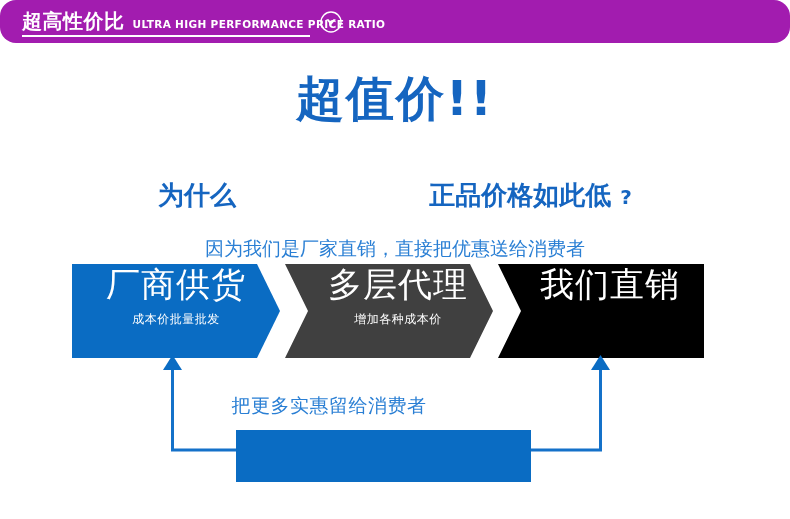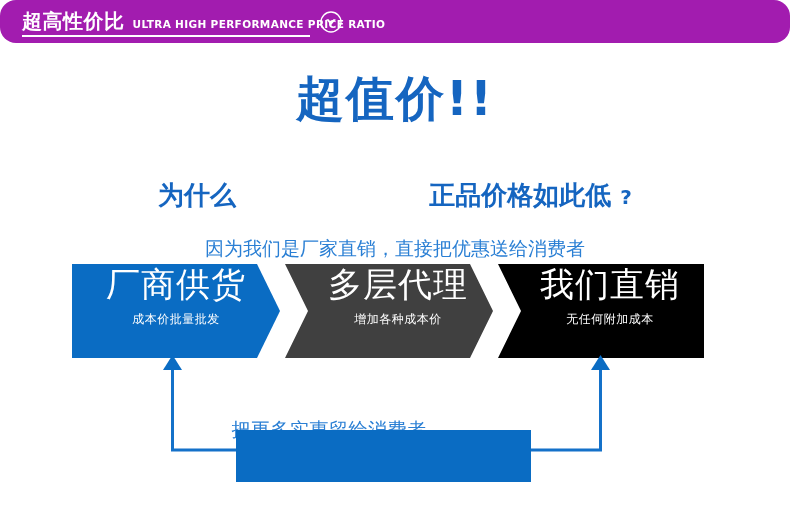--- a/index.html
+++ b/index.html
@@ -175,21 +175,21 @@
     left: 0;
     top: 355px;
     width: 790px;
     height: 140px;
   }
   .flow svg { display: block; }
 
   .bottom-caption {
     position: absolute;
     left: 0;
-    top: 420px;
+    top: 396px;
     width: 658px;
     text-align: center;
     color: #2a7fd4;
     font-size: 19px;
     line-height: 1;
     letter-spacing: 0.5px;
   }
 
   .bottom-bar {
     position: absolute;
@@ -240,21 +240,20 @@
   <div class="chev-box box-2">
     <div class="inner">
       <div class="label-main">多层代理</div>
       <div class="label-sub">增加各种成本价</div>
     </div>
   </div>
 
   <div class="chev-box box-3">
     <div class="inner">
       <div class="label-main">我们直销</div>
-      <div class="label-sub">无任何附加成本</div>
     </div>
   </div>
 
 </div>
 
 <div class="flow">
   <svg width="790" height="140" viewBox="0 0 790 140">
 
     <path d="M172.5 14 L172.5 95 L236 95" stroke="#1471c9" stroke-width="3" fill="none"></path>
 

